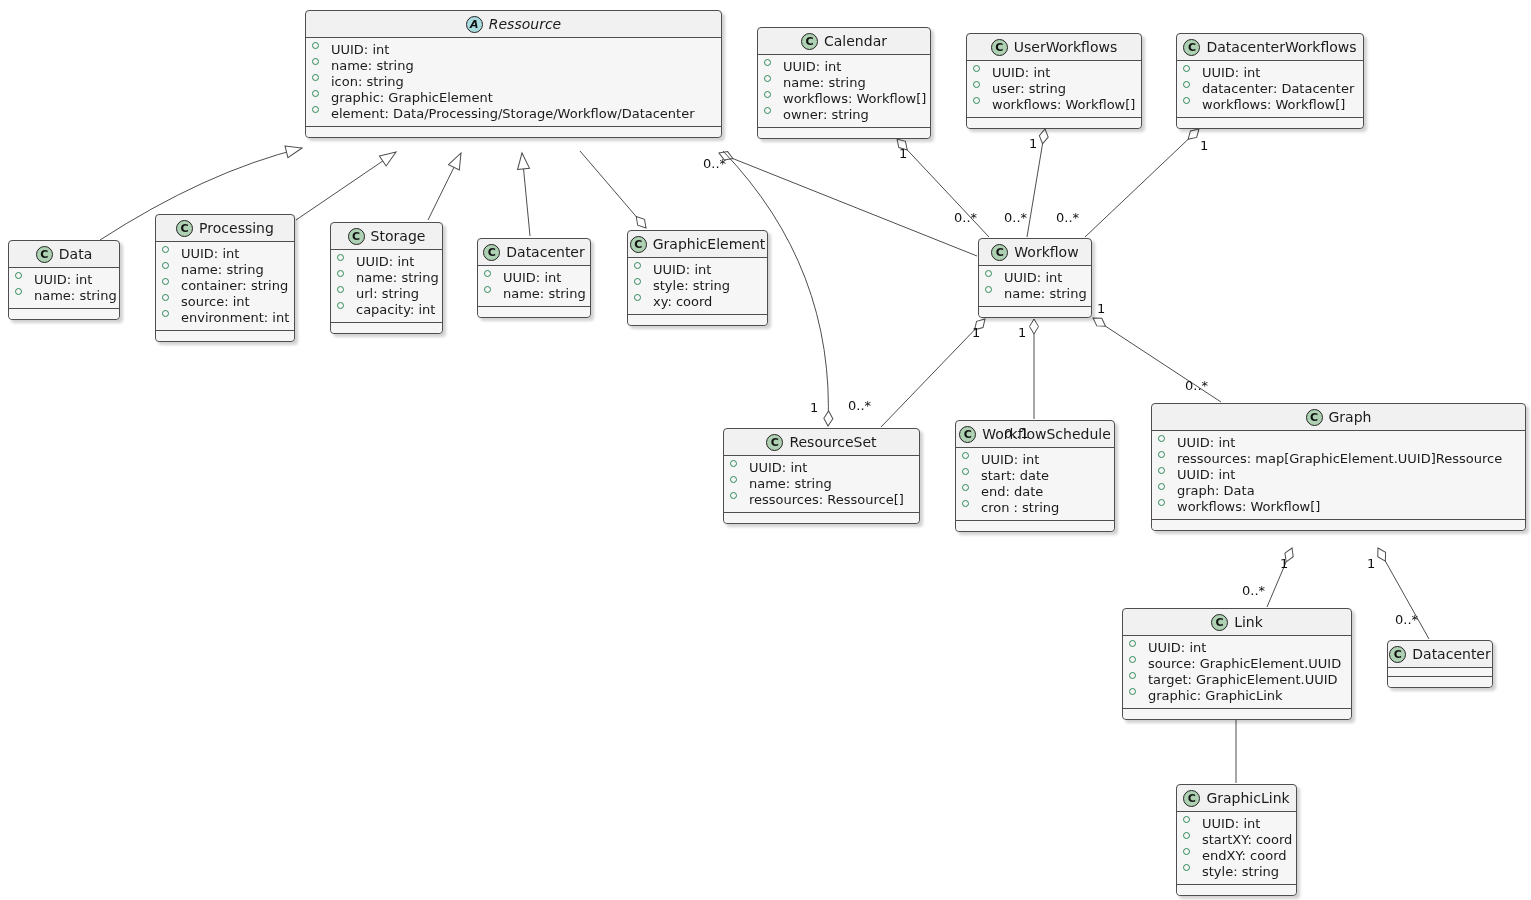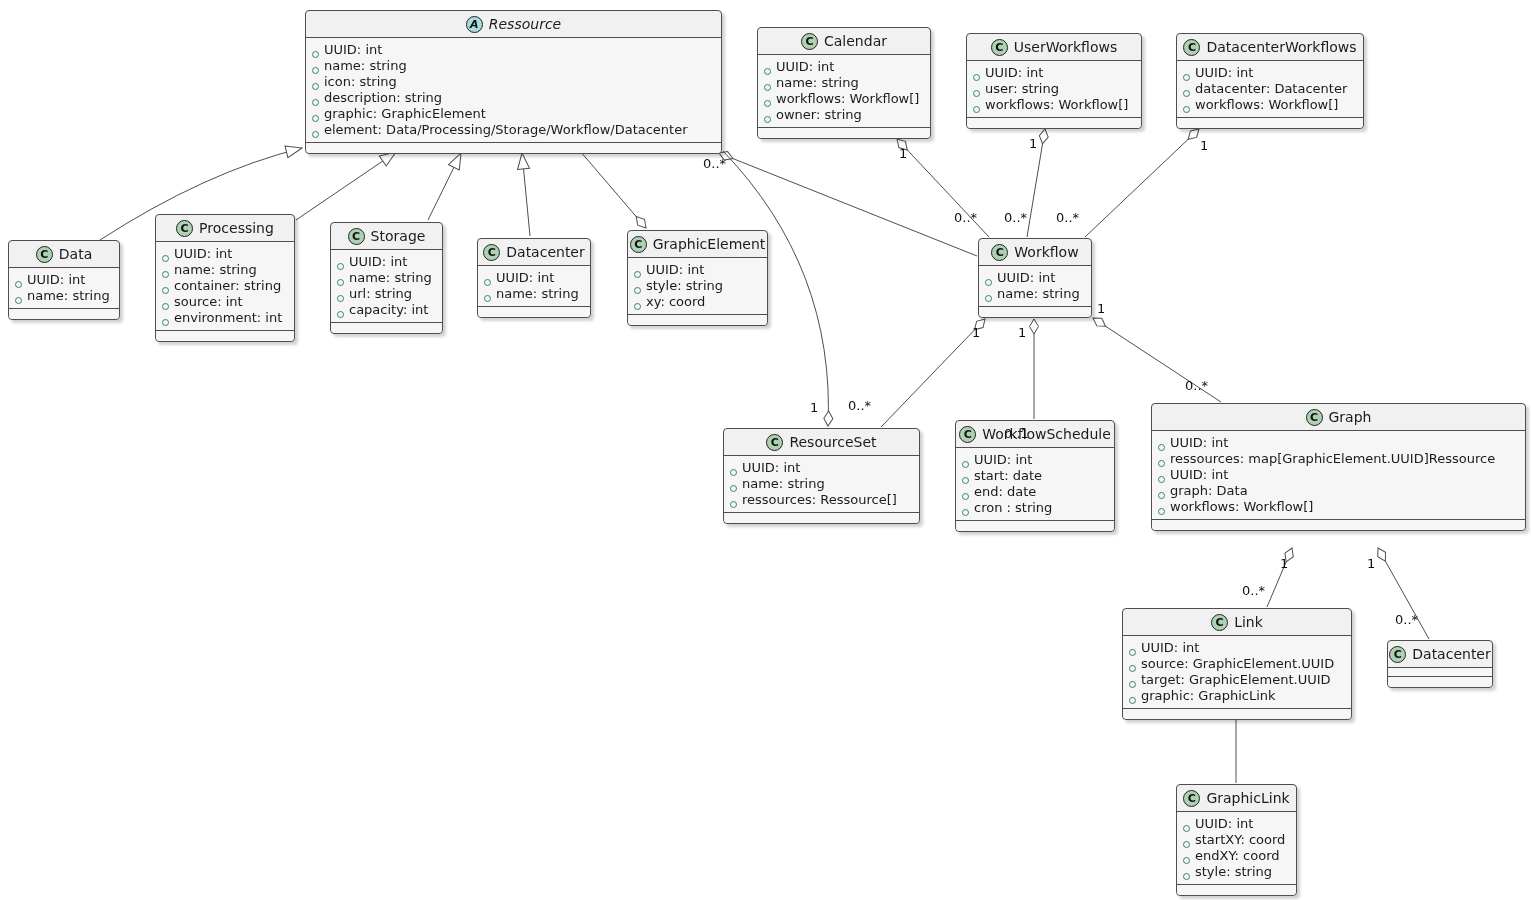--- a/index.html
+++ b/index.html
@@ -34,21 +34,21 @@
   .icon-class    { background:#ADD1B2; }
   .icon-abstract { background:#A9DCDF; font-style:italic; }
   .uml-name { font-size:14px; }
   .uml-class.abstract .uml-name { font-style:italic; }
 
   .uml-attrs {
     list-style:none; padding:4px 7px 4px 6px; min-height:9px;
     border-bottom:1px solid #4e4e4e;
     background:#f6f6f6;
   }
-  .uml-attrs li { display:flex; align-items:flex-end; gap:5px; line-height:16px; white-space:nowrap; }
+  .uml-attrs li { display:flex; align-items:flex-start; gap:12px; line-height:16px; white-space:nowrap; }
   .attr-dot {
     width:7px; height:7px; border-radius:50%;
     border:1.4px solid #2e8b57; background:transparent; flex:0 0 7px;
   }
   .attr-text { font-size:13px; }
   .uml-methods { height:10px; background:#f6f6f6; border-radius:0 0 4px 4px; }
 
   .mult {
     position:absolute; z-index:3; font-size:13px; color:#111111;
     white-space:nowrap; line-height:14px;
@@ -100,24 +100,20 @@
           <span class="attr-dot"></span>
           <span class="attr-text">UUID: int</span>
         </li>
         <li>
           <span class="attr-dot"></span>
           <span class="attr-text">name: string</span>
         </li>
         <li>
           <span class="attr-dot"></span>
           <span class="attr-text">icon: string</span>
-        </li>
-        <li>
-          <span class="attr-dot"></span>
-          <span class="attr-text">description: string</span>
         </li>
         <li>
           <span class="attr-dot"></span>
           <span class="attr-text">graphic: GraphicElement</span>
         </li>
         <li>
           <span class="attr-dot"></span>
           <span class="attr-text">element: Data/Processing/Storage/Workflow/Datacenter</span>
         </li>
       </ul>

